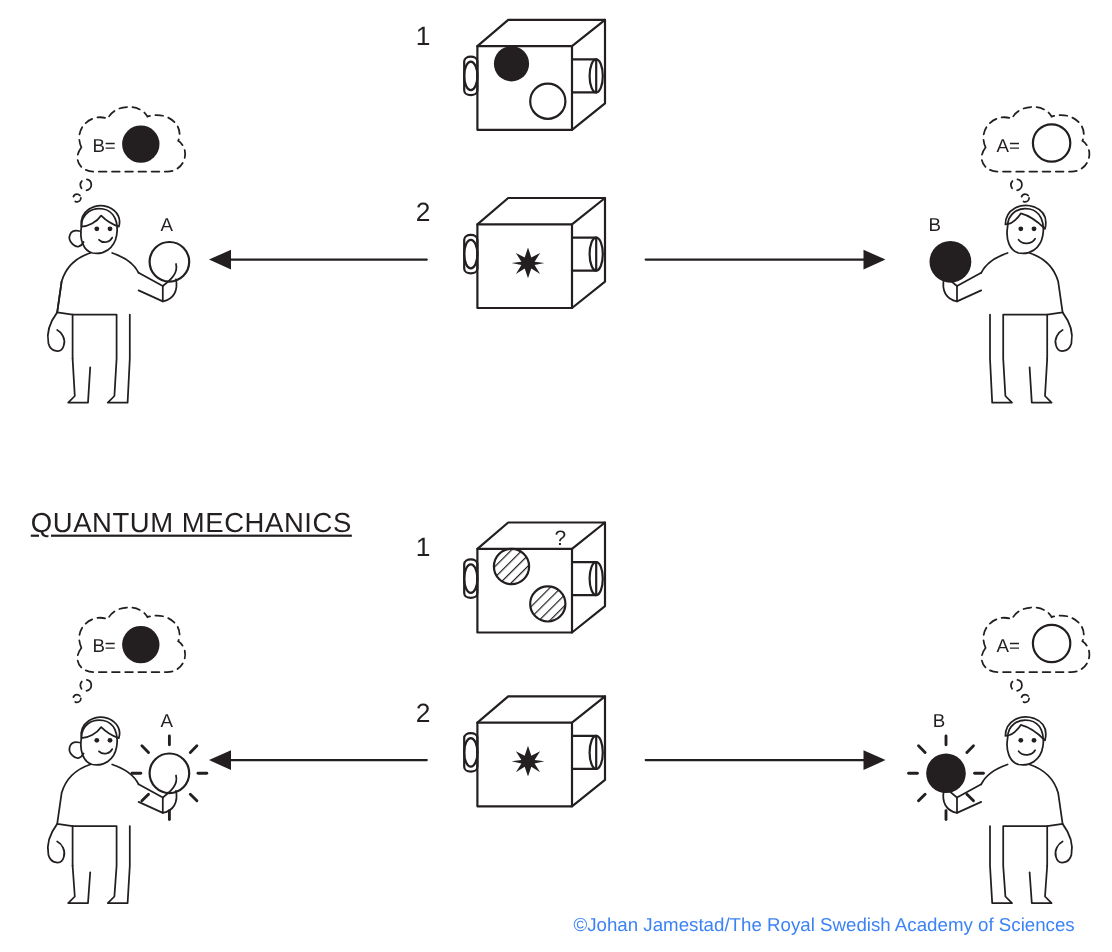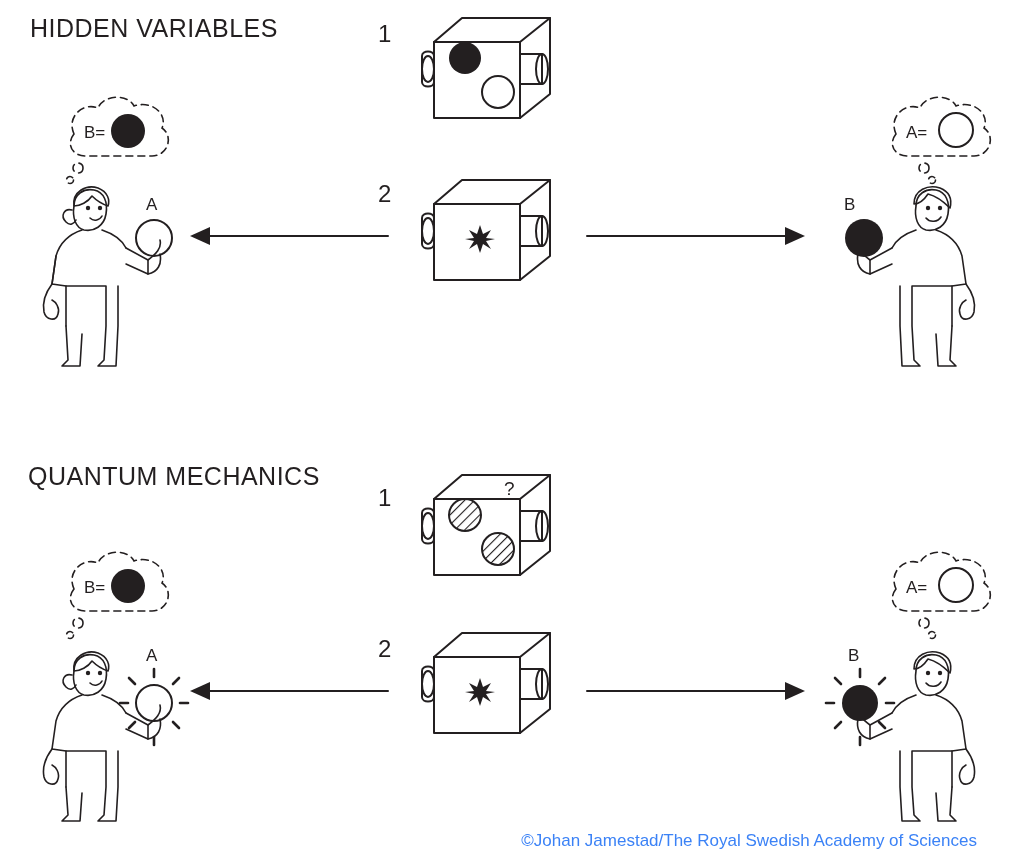--- a/index.html
+++ b/index.html
@@ -82,21 +82,20 @@
     font-family: "Liberation Sans", sans-serif;
     font-size: 19px;
     fill: #231f20;
   }
 </style>
 </head>
 <body>
 
 <div class="panel" id="panel-hidden">
 
-  <div class="panel-title" id="title-hidden">HIDDEN VARIABLES</div>
 
   <div class="step-num" style="left:378px; top:20px;">1</div>
 
   <div class="step-num" style="left:378px; top:180px;">2</div>
 
   <svg class="sv" style="left:420px; top:8px;" width="160" height="120" viewBox="0 0 160 120">
 
     <path class="stroke" d="M14 34 L100 34 L100 110 L14 110 Z"></path>
     <path class="stroke" d="M14 34 L42 10 L130 10 L100 34"></path>
     <path class="stroke" d="M130 10 L130 86 L100 110"></path>
@@ -198,21 +197,21 @@
       <path class="stroke-thin" d="M70 172 C62 166, 56 160, 58 152"></path>
       <path class="stroke-thin" d="M70 186 C60 184, 56 176, 58 166"></path>
     </g>
     <circle class="fill-black" cx="64" cy="150" r="19"></circle>
     <text class="lbl" x="44" y="122">B</text>
   </svg>
 </div>
 
 <div class="panel" id="panel-quantum">
 
-  <div class="panel-title" id="title-quantum" style="top:17px;">QUANTUM MECHANICS</div>
+  <div class="panel-title" id="title-quantum" style="top:17px;text-decoration:underline;">QUANTUM MECHANICS</div>
 
   <div class="step-num" style="left:378px; top:39px;">1</div>
   <div class="step-num" style="left:378px; top:190px;">2</div>
 
   <svg class="sv" style="left:420px; top:20px;" width="160" height="130" viewBox="0 0 160 130">
     <defs>
       <pattern id="hatch" width="7" height="7" patternUnits="userSpaceOnUse" patternTransform="rotate(45)">
         <line x1="0" y1="0" x2="0" y2="7" stroke="#231f20" stroke-width="2.2"></line>
       </pattern>
     </defs>

